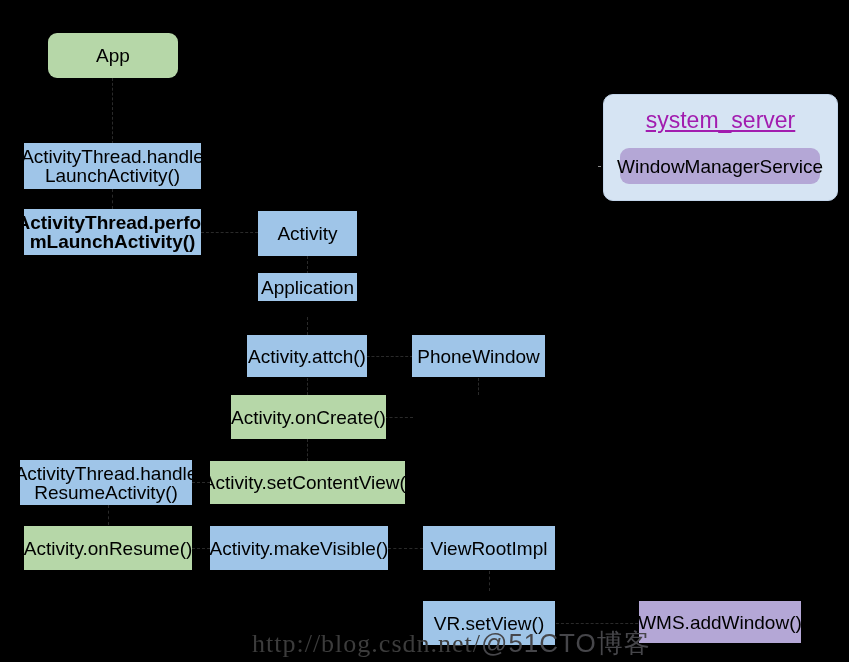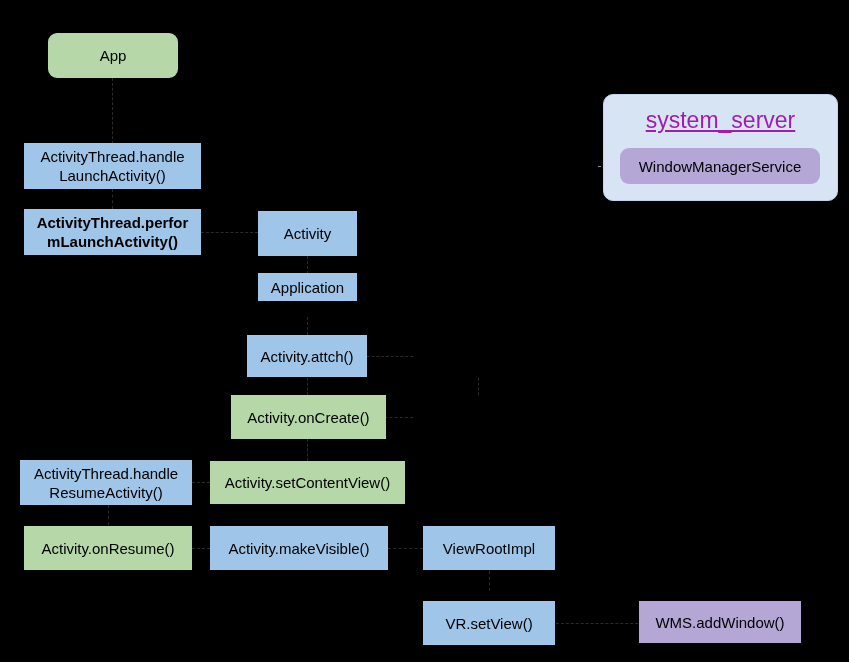--- a/index.html
+++ b/index.html
@@ -20,21 +20,21 @@
   }
   .node {
     position: absolute;
     box-sizing: border-box;
     display: flex;
     align-items: center;
     justify-content: center;
     text-align: center;
     color: #000000;
     font-family: "Liberation Sans", sans-serif;
-    font-size: 15px;
+    font-size: 19px;
     line-height: 19px;
     padding: 10px 4px;
     white-space: pre-line;
   }
   .node.blue   { background: #9fc5e8; }
   .node.green  { background: #b6d7a8; }
   .node.purple { background: #b4a7d6; }
   .node.rounded { border-radius: 9px; }
   .container-box {
     position: absolute;
@@ -125,33 +125,37 @@
 
   <div class="node blue" style="left:24px; top:209px; width:177px; height:46px;font-weight:bold;">ActivityThread.perfor
 mLaunchActivity()</div>
 
   <div class="node blue" style="left:258px; top:211px; width:99px; height:45px;">Activity</div>
 
   <div class="node blue" style="left:258px; top:273px; width:99px; height:28px;">Application</div>
 
   <div class="node blue" style="left:247px; top:335px; width:120px; height:42px;">Activity.attch()</div>
 
+  <div class="node blue" style="left:412px; top:335px; width:133px; height:42px;">PhoneWindow</div>
 
   <div class="node green" style="left:231px; top:395px; width:155px; height:44px;">Activity.onCreate()</div>
 
 
   <div class="node blue" style="left:20px; top:460px; width:172px; height:45px;">ActivityThread.handle
 ResumeActivity()</div>
 
   <div class="node green" style="left:210px; top:461px; width:195px; height:43px;">Activity.setContentView()</div>
 
   <div class="node blue" style="left:210px; top:526px; width:178px; height:44px;">Activity.makeVisible()</div>
 
   <div class="node green" style="left:24px; top:526px; width:168px; height:44px;">Activity.onResume()</div>
 
   <div class="node blue" style="left:423px; top:526px; width:132px; height:44px;">ViewRootImpl</div>
 
   <div class="node blue" style="left:423px; top:601px; width:132px; height:44px;">VR.setView()</div>
 
   <div class="node purple" style="left:639px; top:601px; width:162px; height:42px;">WMS.addWindow()</div>
 
+  <div class="watermark">
+    <span>http://blog.csdn.net/</span><span class="handle">@51CTO博客</span>
+  </div>
 
 </div>
 
 </body></html>

